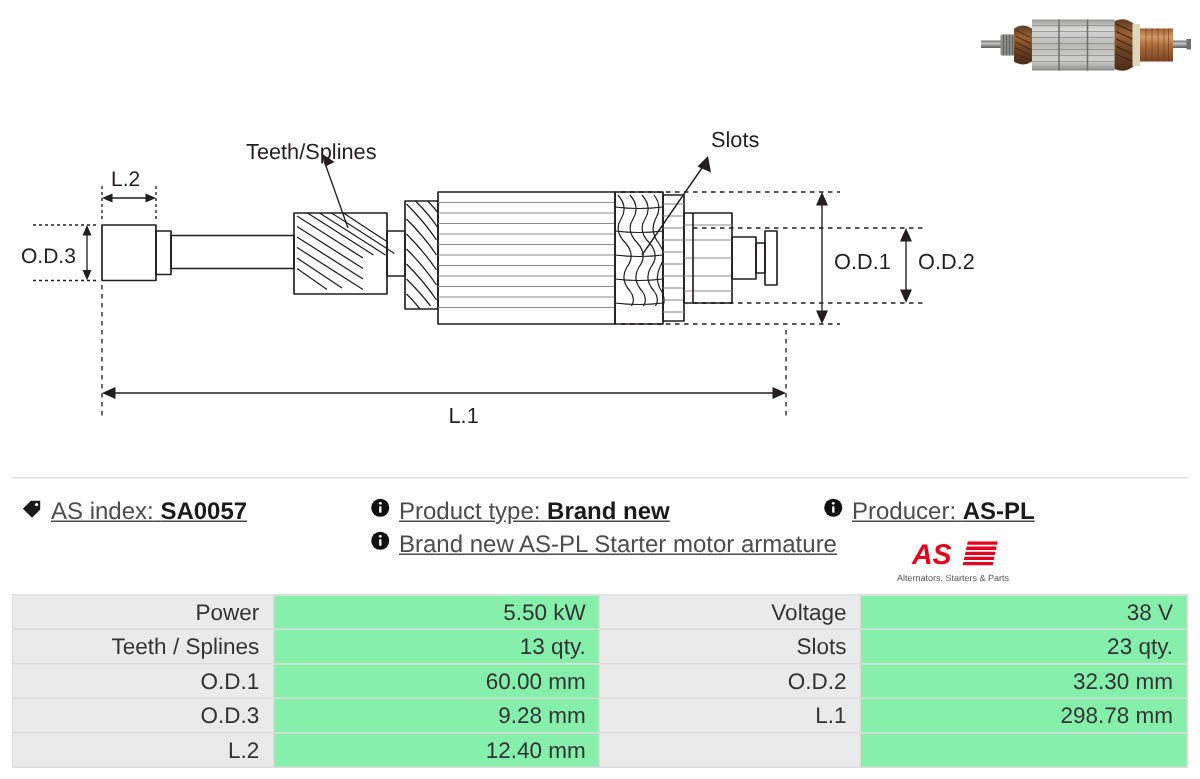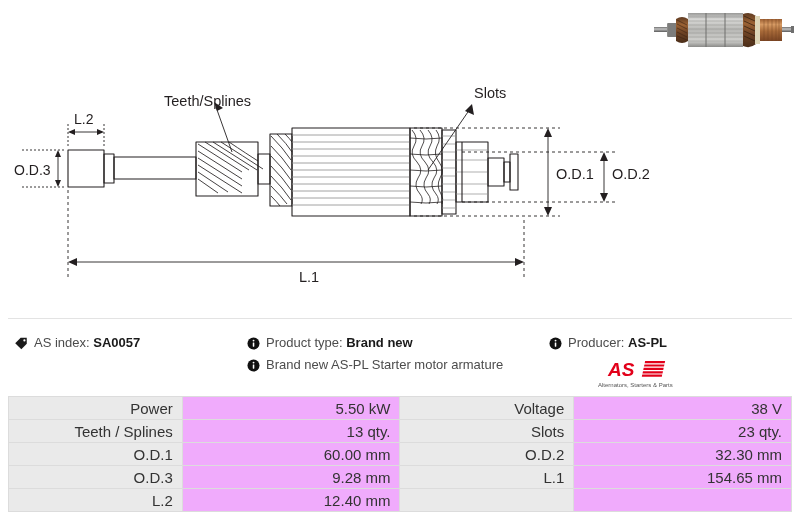--- a/index.html
+++ b/index.html
@@ -32,23 +32,23 @@
   }
 
   
   .info { position: absolute; left: 0; top: 332px; width: 800px; height: 58px; }
   .info-col { position: absolute; }
   .col-a { left: 14px; top: 0; width: 230px; }
   .col-b { left: 247px; top: 0; width: 300px; }
   .col-c { left: 549px; top: 0; width: 240px; }
 
   .info-line {
-    display: flex; align-items: center;
-    height: 22px; line-height: 20px; font-size: 13px;
-    color: #4c4c4c; white-space: nowrap;
+    display: flex; align-items: flex-start;
+    height: 22px; line-height: 20px; font-size: 16px;
+    color: #4c4c4c; white-space: nowrap; text-decoration: underline;
   }
   .info-line .txt { margin-left: 6px; }
   .info-line b { color: #1a1a1a; font-weight: bold; }
 
   .std-line {
     display: flex; align-items: center; height: 22px;
     color: #e8131a; font-weight: bold; font-size: 13px;
     letter-spacing: .2px;
   }
   .std-line .txt { margin-left: 6px; }
@@ -71,21 +71,21 @@
   }
   .spec-table td {
     height: 23px; padding: 0 9px;
     border: 1px solid #dcdcdc;
     vertical-align: middle;
   }
   .spec-table td.lbl {
     background: #eaeaea; text-align: right; width: 174px; color: #333;
   }
   .spec-table td.val {
-    background: #f0abfc; text-align: right; width: 218px; color: #333;
+    background: #86efac; text-align: right; width: 218px; color: #333;
   }
   .spec-table tr.empty td { border-color:#dcdcdc; }
 </style>
 </head>
 <body>
 
 <div id="page">
 
   <div class="photo-wrap">
     <svg class="photo-svg" viewBox="0 0 150 56">
@@ -415,21 +415,21 @@
       <tr>
         <td class="lbl">O.D.1</td>
         <td class="val">60.00 mm</td>
         <td class="lbl">O.D.2</td>
         <td class="val">32.30 mm</td>
       </tr>
       <tr>
         <td class="lbl">O.D.3</td>
         <td class="val">9.28 mm</td>
         <td class="lbl">L.1</td>
-        <td class="val">154.65 mm</td>
+        <td class="val">298.78 mm</td>
       </tr>
       <tr class="empty">
         <td class="lbl">L.2</td>
         <td class="val">12.40 mm</td>
         <td class="lbl"></td>
         <td class="val"></td>
       </tr>
     </tbody>
   </table>
 

